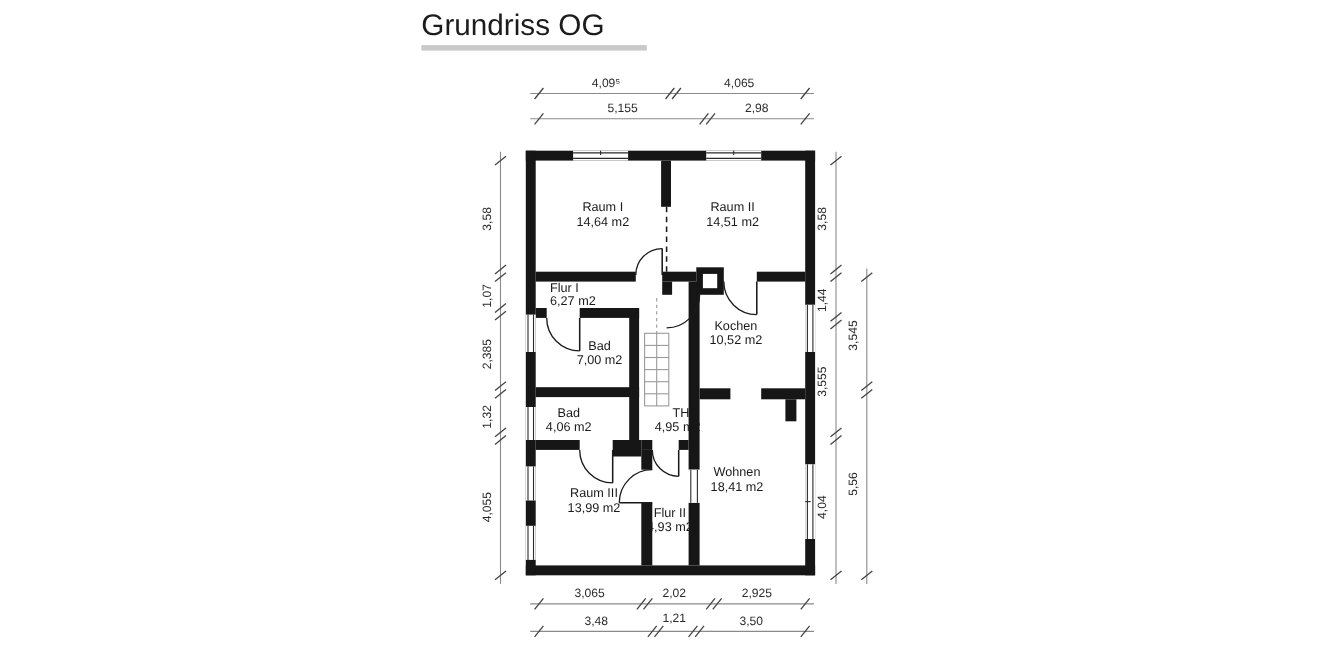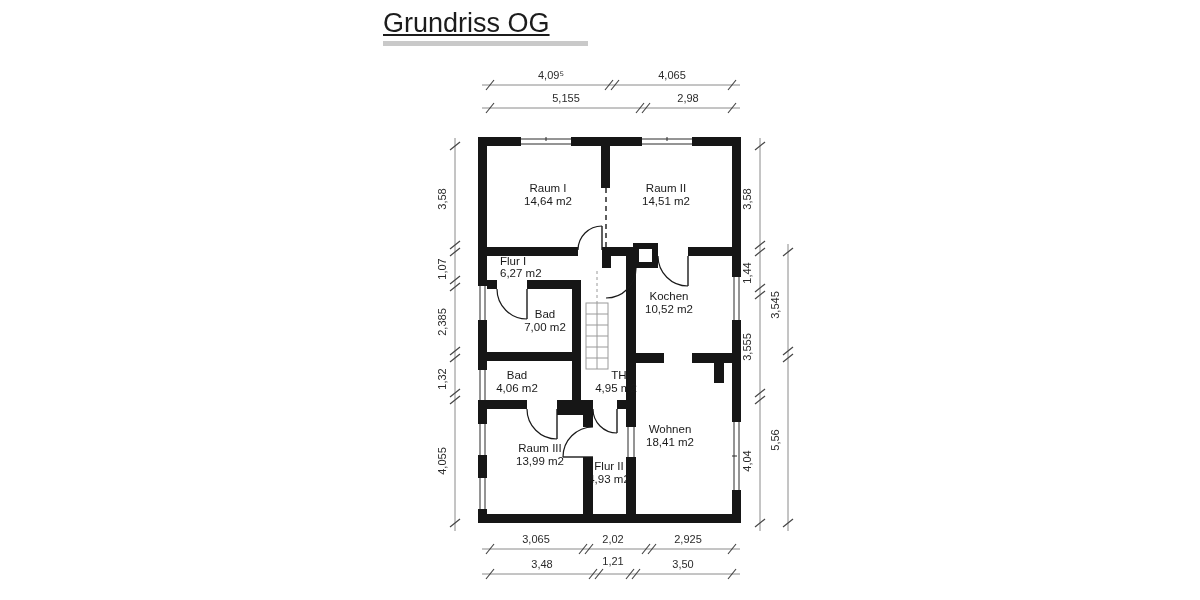--- a/index.html
+++ b/index.html
@@ -1,19 +1,19 @@
 <!DOCTYPE html>
 <html><head>
 <meta charset="utf-8">
 <style>
   html,body{margin:0;padding:0;background:#ffffff;}
   .stage{position:relative;width:1200px;height:600px;background:#ffffff;overflow:hidden;
          font-family:"Liberation Sans","DejaVu Sans",sans-serif;}
   .title{position:absolute;left:383px;top:8px;font-size:27px;font-weight:500;color:#1c1c1c;
-         letter-spacing:0;text-decoration:underline;}
+         letter-spacing:0;}
   .title-underline{position:absolute;left:383px;top:41px;width:205px;height:5px;background:#c9c9c9;}
   svg{position:absolute;left:0;top:0;}
   svg text{font-family:"Liberation Sans","DejaVu Sans",sans-serif;fill:#1a1a1a;}
   .room{font-size:11.5px;}
   .dim{font-size:11px;fill:#2b2b2b;}
   .wall{fill:#161616;}
   .winline{stroke:#2b2b2b;stroke-width:1;}
   .dimline{stroke:#8a8a8a;stroke-width:1;}
   .tick{stroke:#444;stroke-width:1.2;}
   .arc{stroke:#1a1a1a;stroke-width:1.2;fill:none;}

